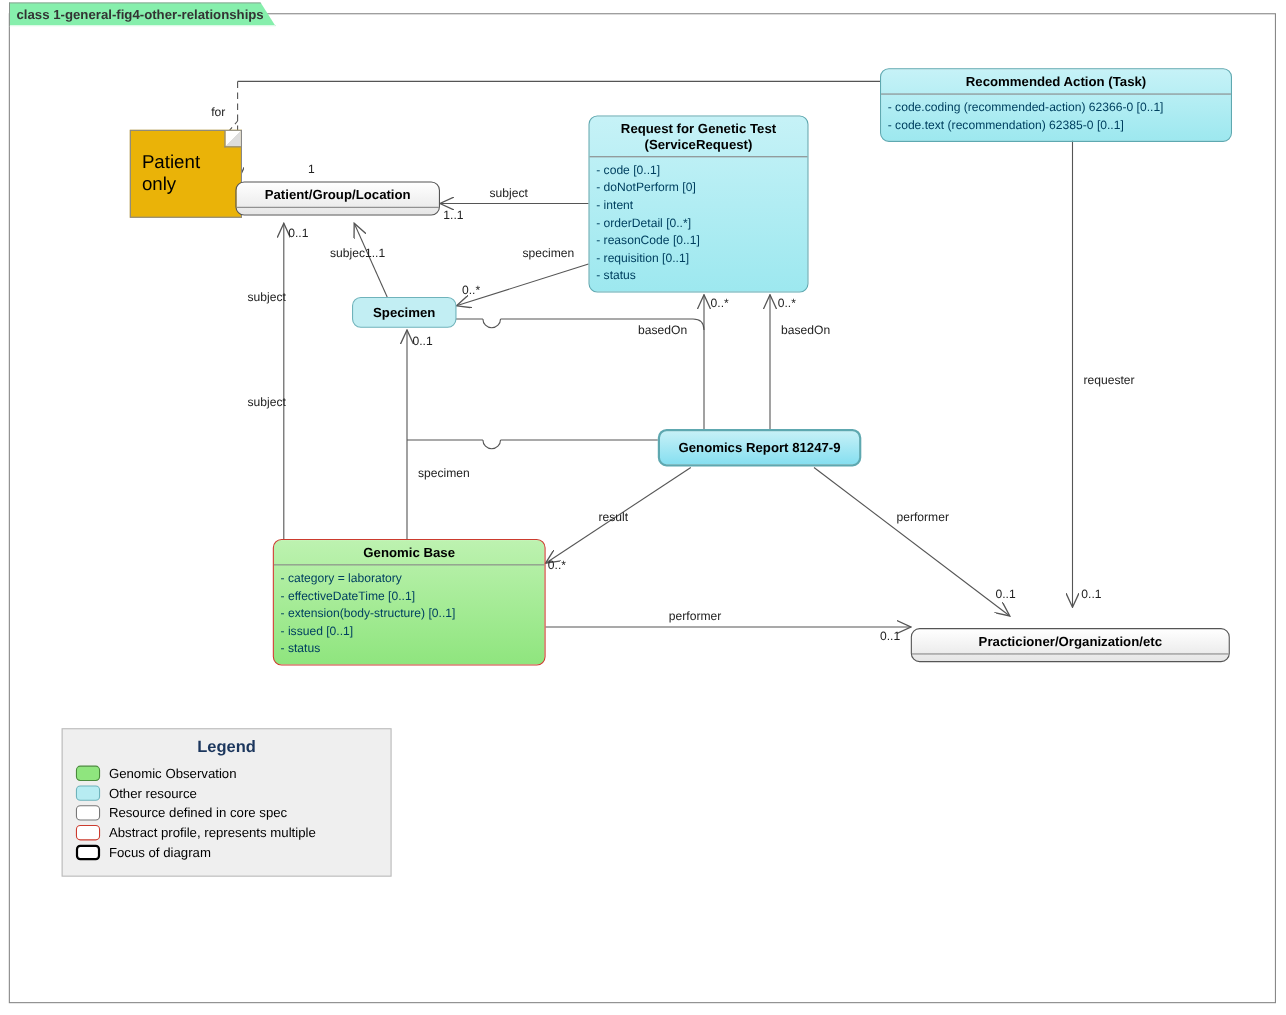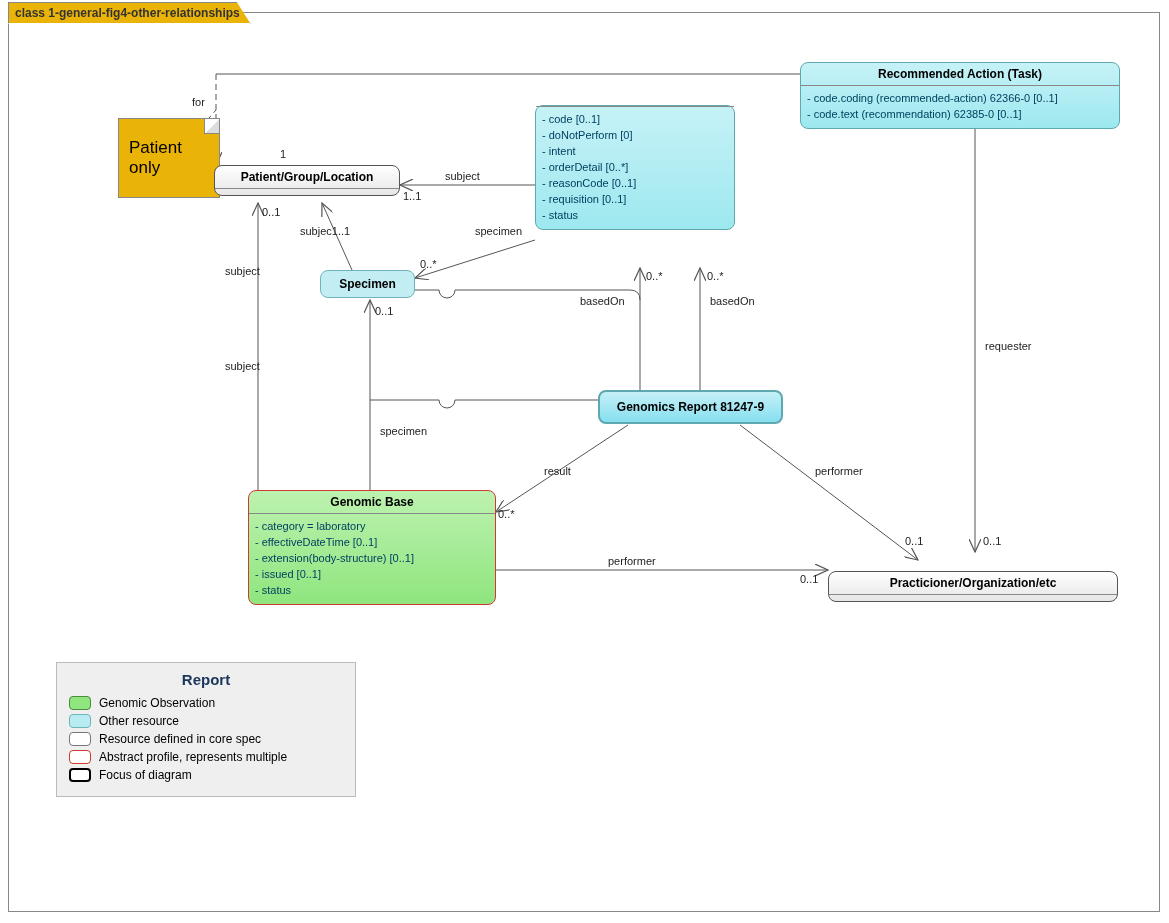--- a/index.html
+++ b/index.html
@@ -1,18 +1,18 @@
 <!DOCTYPE html>
 <html><head>
 <meta charset="utf-8">
 <style>
   html,body{margin:0;padding:0;font-family:Arial,Helvetica,sans-serif;font-size:12px;color:#000;background:#fff}
   .canvas{position:relative;width:1169px;height:923px}
   .frame{position:absolute;left:8px;top:12px;width:1152px;height:900px;border:1px solid #888;box-sizing:border-box}
-  .frame-tab{position:absolute;left:8px;top:2px;height:20px;padding:0 10px 0 6px;border:1px solid #888;border-bottom:1px solid #fff;background:#eab308;font-weight:bold;font-size:12px;line-height:20px;color:#333;
+  .frame-tab{position:absolute;left:8px;top:2px;height:20px;padding:0 10px 0 6px;border:1px solid #888;border-bottom:1px solid #fff;background:#86efac;font-weight:bold;font-size:12px;line-height:20px;color:#333;
     clip-path:polygon(0 0, calc(100% - 14px) 0, 100% 100%, 0 100%);
   }
   .box{position:absolute;border:1px solid #888;border-radius:8px;box-sizing:border-box;background:linear-gradient(#fff,#ececec)}
   .box .hdr{font-weight:bold;text-align:center;padding:4px 8px;font-size:12px}
   .box .hdr.italic{}
   .box .body{border-top:1px solid #888;padding:4px 6px 6px 16px;text-indent:-10px}
   .box .body .row{font-size:11px;color:#004060;line-height:16px;white-space:nowrap}
   .box .body .row::before{content:"- ";color:#004060}
   .cyan{background:linear-gradient(#c6f2f7,#9de8ef);border-color:#5ea8b0}
   .cyan2{background:linear-gradient(#c6f0f7,#86dff0);border-color:#5ea8b0}
@@ -99,20 +99,24 @@
   <div class="box core" style="left:214px;top:165px;width:186px">
     <div class="hdr">Patient/Group/Location</div>
     <div class="body" style="height:6px;padding:0"></div>
   </div>
 
   <div class="box small-cyan" style="left:320px;top:270px;width:95px">
     <div class="hdr" style="padding:6px 4px">Specimen</div>
   </div>
 
   <div class="box cyan" style="left:535px;top:105px;width:200px">
+    <div class="hdr">
+      <span>Request for Genetic Test</span><br>
+      <span>(ServiceRequest)</span>
+    </div>
     <div class="body">
       <div class="row">code [0..1]</div>
       <div class="row">doNotPerform [0]</div>
       <div class="row">intent</div>
       <div class="row">orderDetail [0..*]</div>
       <div class="row">reasonCode [0..1]</div>
       <div class="row">requisition [0..1]</div>
       <div class="row">status</div>
     </div>
   </div>
@@ -174,21 +178,21 @@
   <div class="label" style="left:815px;top:465px">performer</div>
   <div class="label" style="left:905px;top:535px">0..1</div>
 
   <div class="label" style="left:608px;top:555px">performer</div>
   <div class="label" style="left:800px;top:573px">0..1</div>
 
   <div class="label" style="left:985px;top:340px">requester</div>
   <div class="label" style="left:983px;top:535px">0..1</div>
 
   <div class="legend" style="left:56px;top:662px;width:300px">
-    <h3>Report</h3>
+    <h3>Legend</h3>
     <div class="lrow">
         <span class="sw sw-green"></span>
         <span>Genomic Observation</span>
       </div>
     <div class="lrow">
         <span class="sw sw-cyan"></span>
         <span>Other resource</span>
       </div>
     <div class="lrow">
         <span class="sw sw-core"></span>

